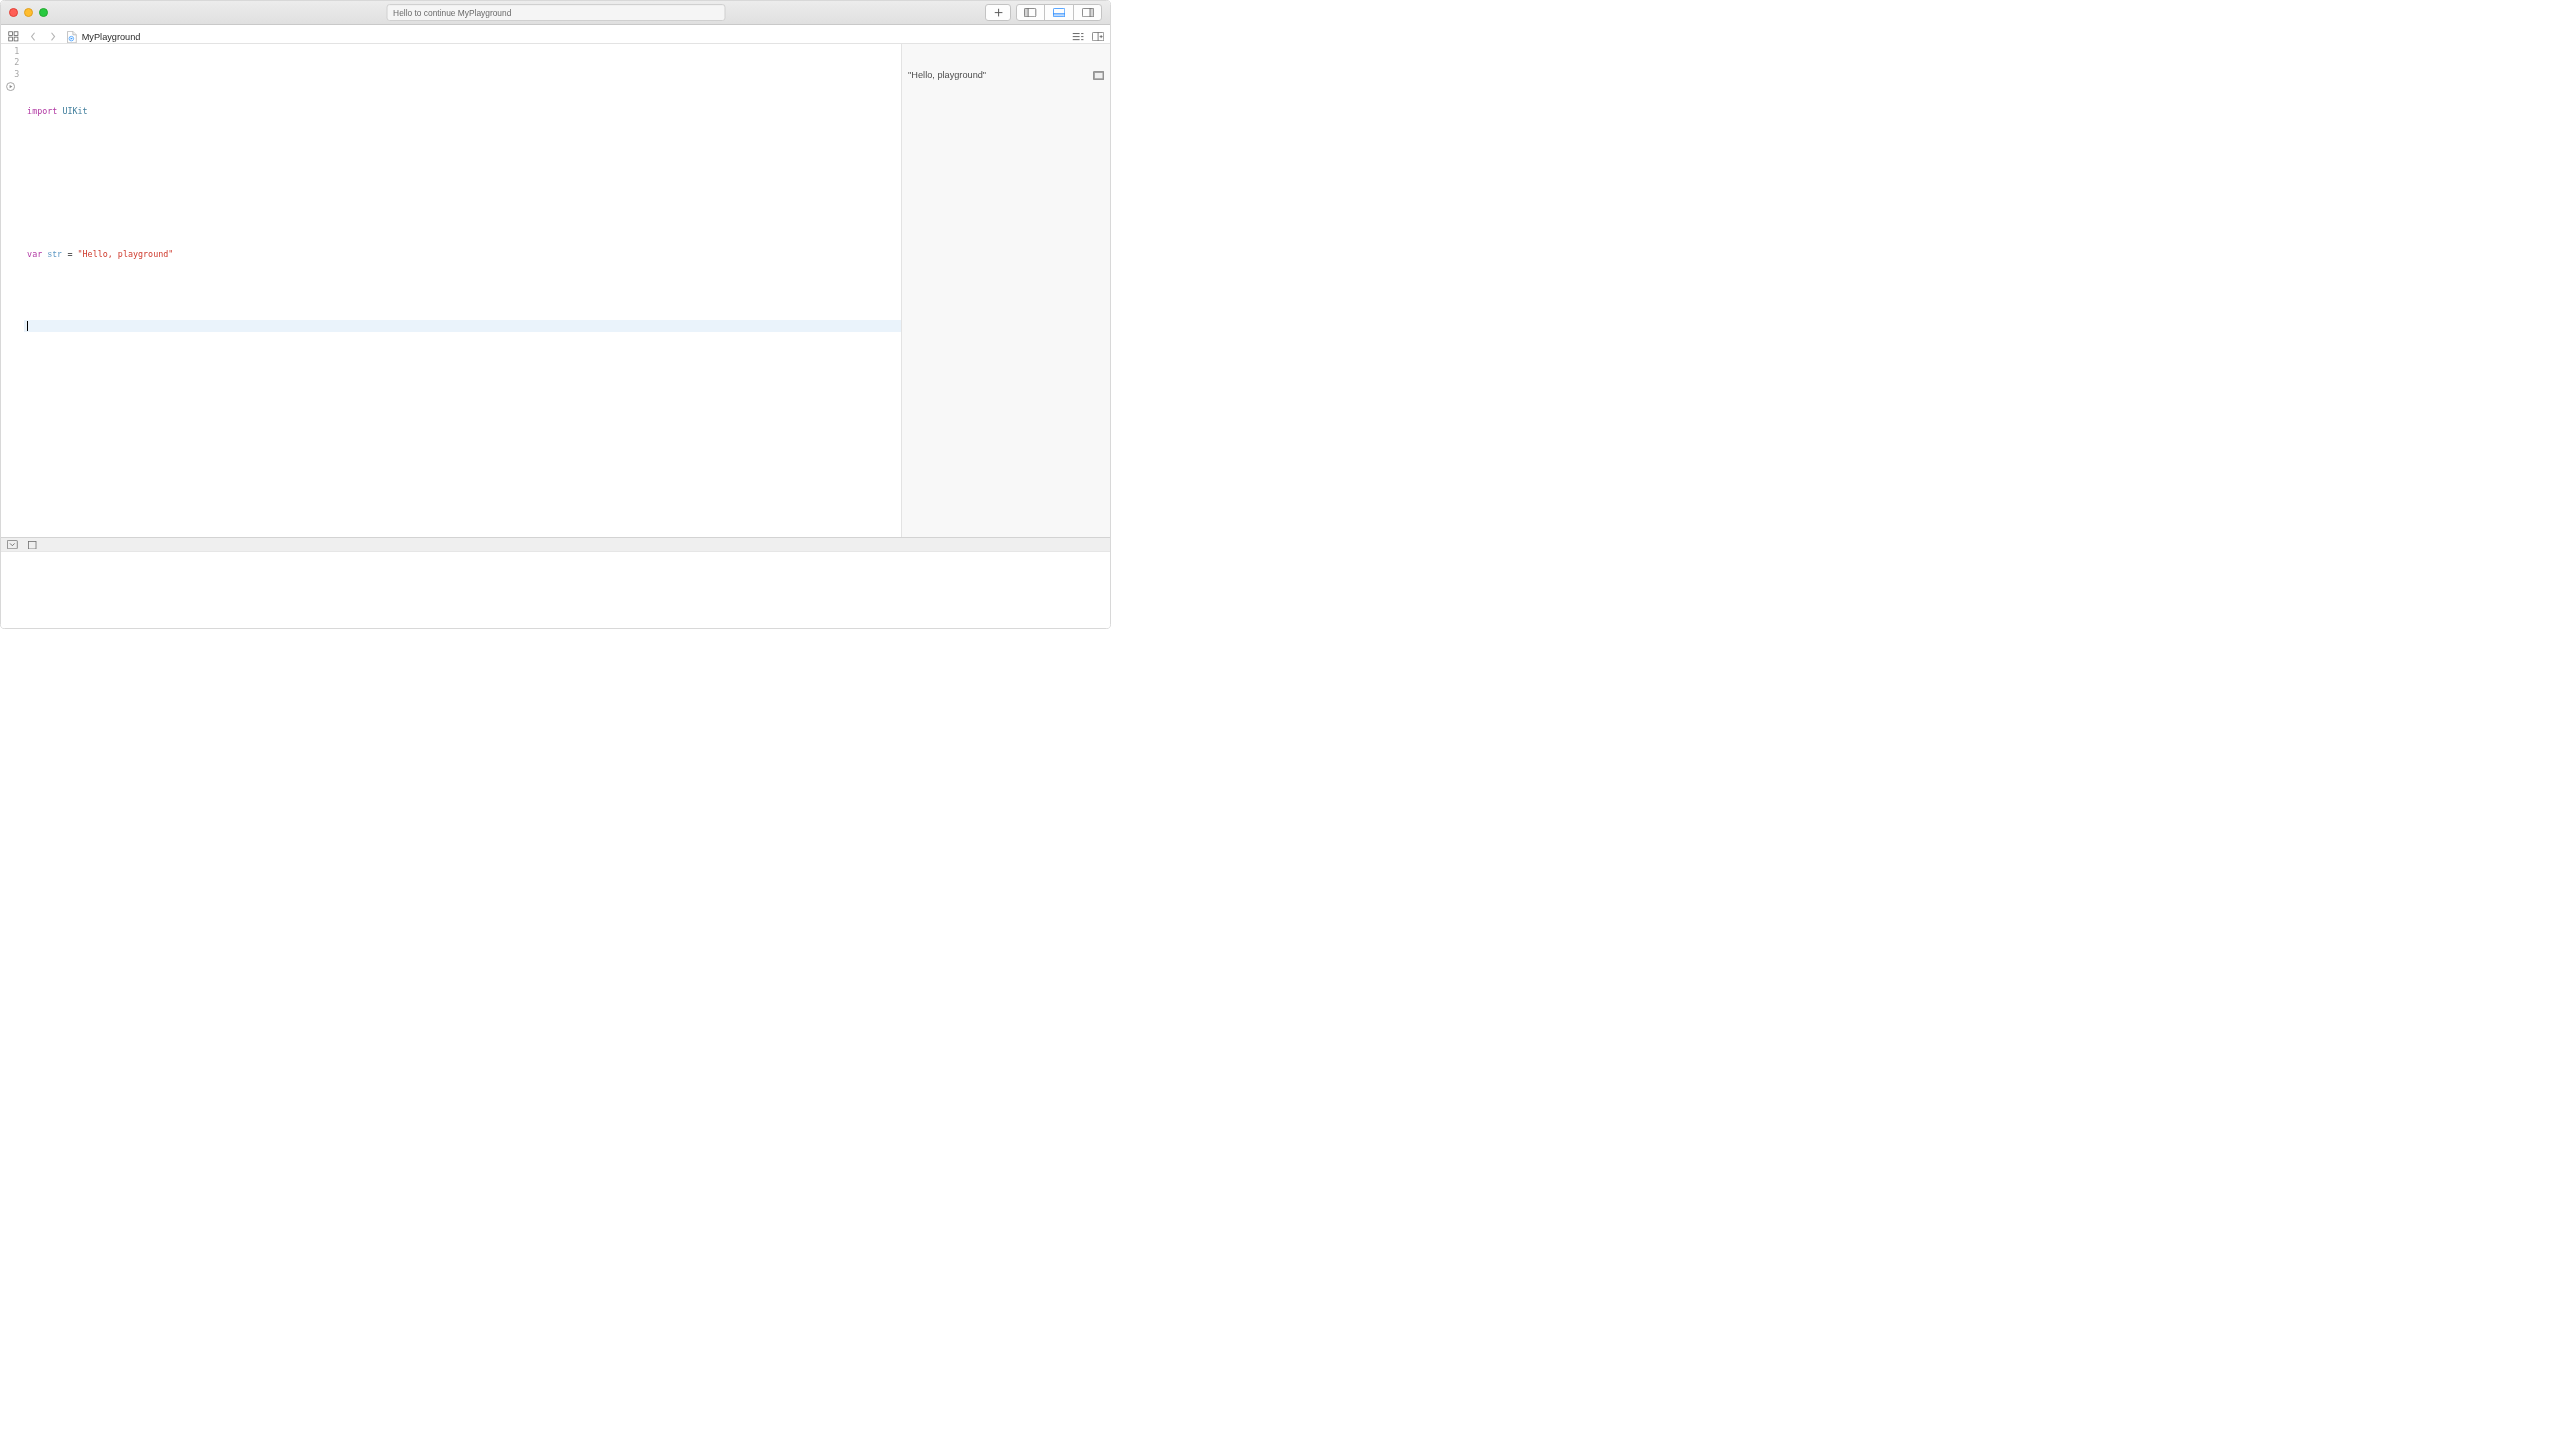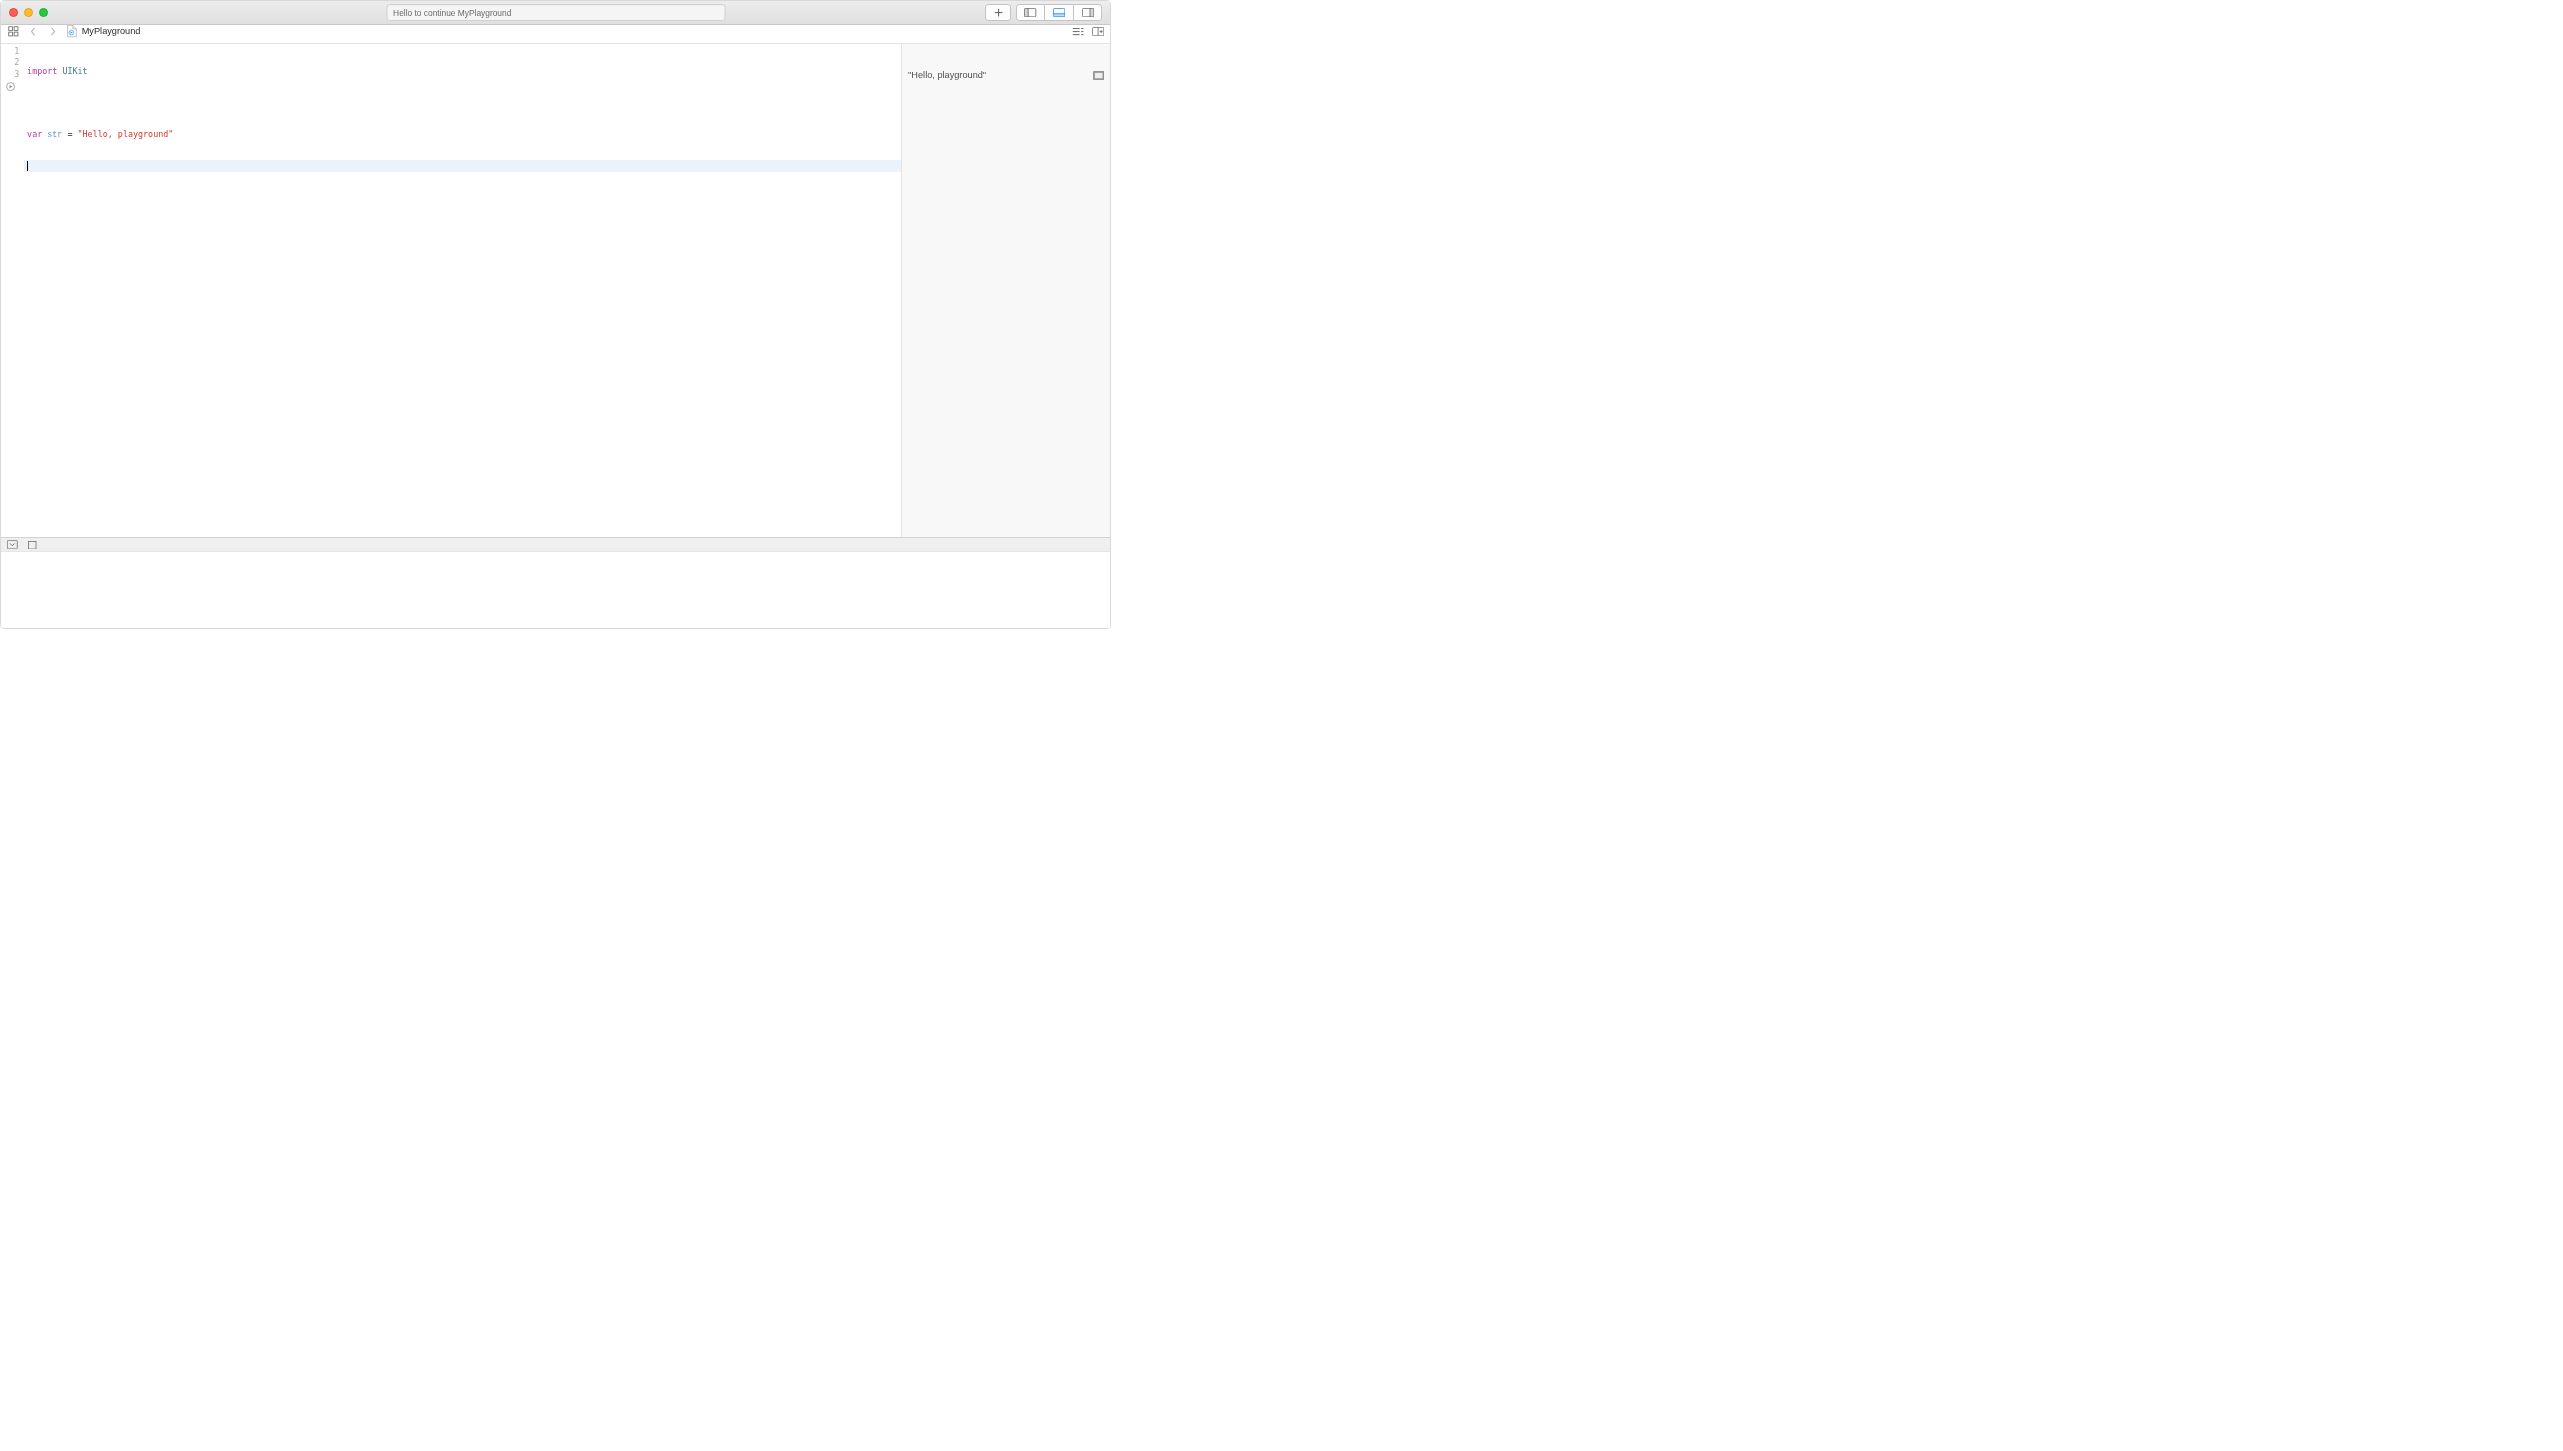--- a/index.html
+++ b/index.html
@@ -57,21 +57,21 @@
     .seg-group .pill-btn:last-child { border-radius: 0 3.1px 3.1px 0; }
     .pill-btn.active { color: #0a7bff; }
     .pill-btn svg { display: block; }
     
     
     .navbar {
       height: 18.3px;
       border-bottom: 0.8px solid #e3e3e3;
       background: #fff;
       display: flex;
-      align-items: flex-start;
+      align-items: flex-end;
       padding: 0 6.1px;
       gap: 7.6px;
     }
     .nav-left, .nav-right { display: flex; align-items: center; gap: 7.6px; }
     .nav-right { margin-left: auto; }
     .nav-icon { width: 12.2px; height: 12.2px; display: flex; align-items: center; justify-content: center; color: #5a5a5a; }
     .nav-icon.disabled { color: #b4b4b4; }
     .breadcrumb { display: flex; align-items: center; gap: 4.6px; color: #2b2b2b; font-size: 9.2px; }
     .file-icon { width: 10.7px; height: 12.2px; }
 
@@ -100,21 +100,21 @@
     }
     .code {
       flex: 1;
       padding-top: 2.3px;
       font-family: "SF Mono", Menlo, Monaco, monospace;
       font-size: 8.4px;
       color: #262626;
       white-space: pre;
       position: relative;
     }
-    .code .line { height: 11.4px; line-height: 11.4px; padding-left: 3.1px; position: relative; }
+    .code .line { height: 11.4px; line-height: 11.4px; padding-left: 3.1px; position: relative; margin-top: 40px; }
     .code .line.current { background: #eaf3fb; }
     .tok-keyword { color: #b23aa4; }
     .tok-ident2 { color: #427f9d; }
     .tok-varname { color: #5f99c4; font-family: Liberation Mono, monospace; }
     .tok-string { color: #cf3b2e; }
     .cursor {
       display: inline-block;
       width: 0.8px; height: 10px; background: #000; vertical-align: middle;
       margin-left: 0px;
     }

